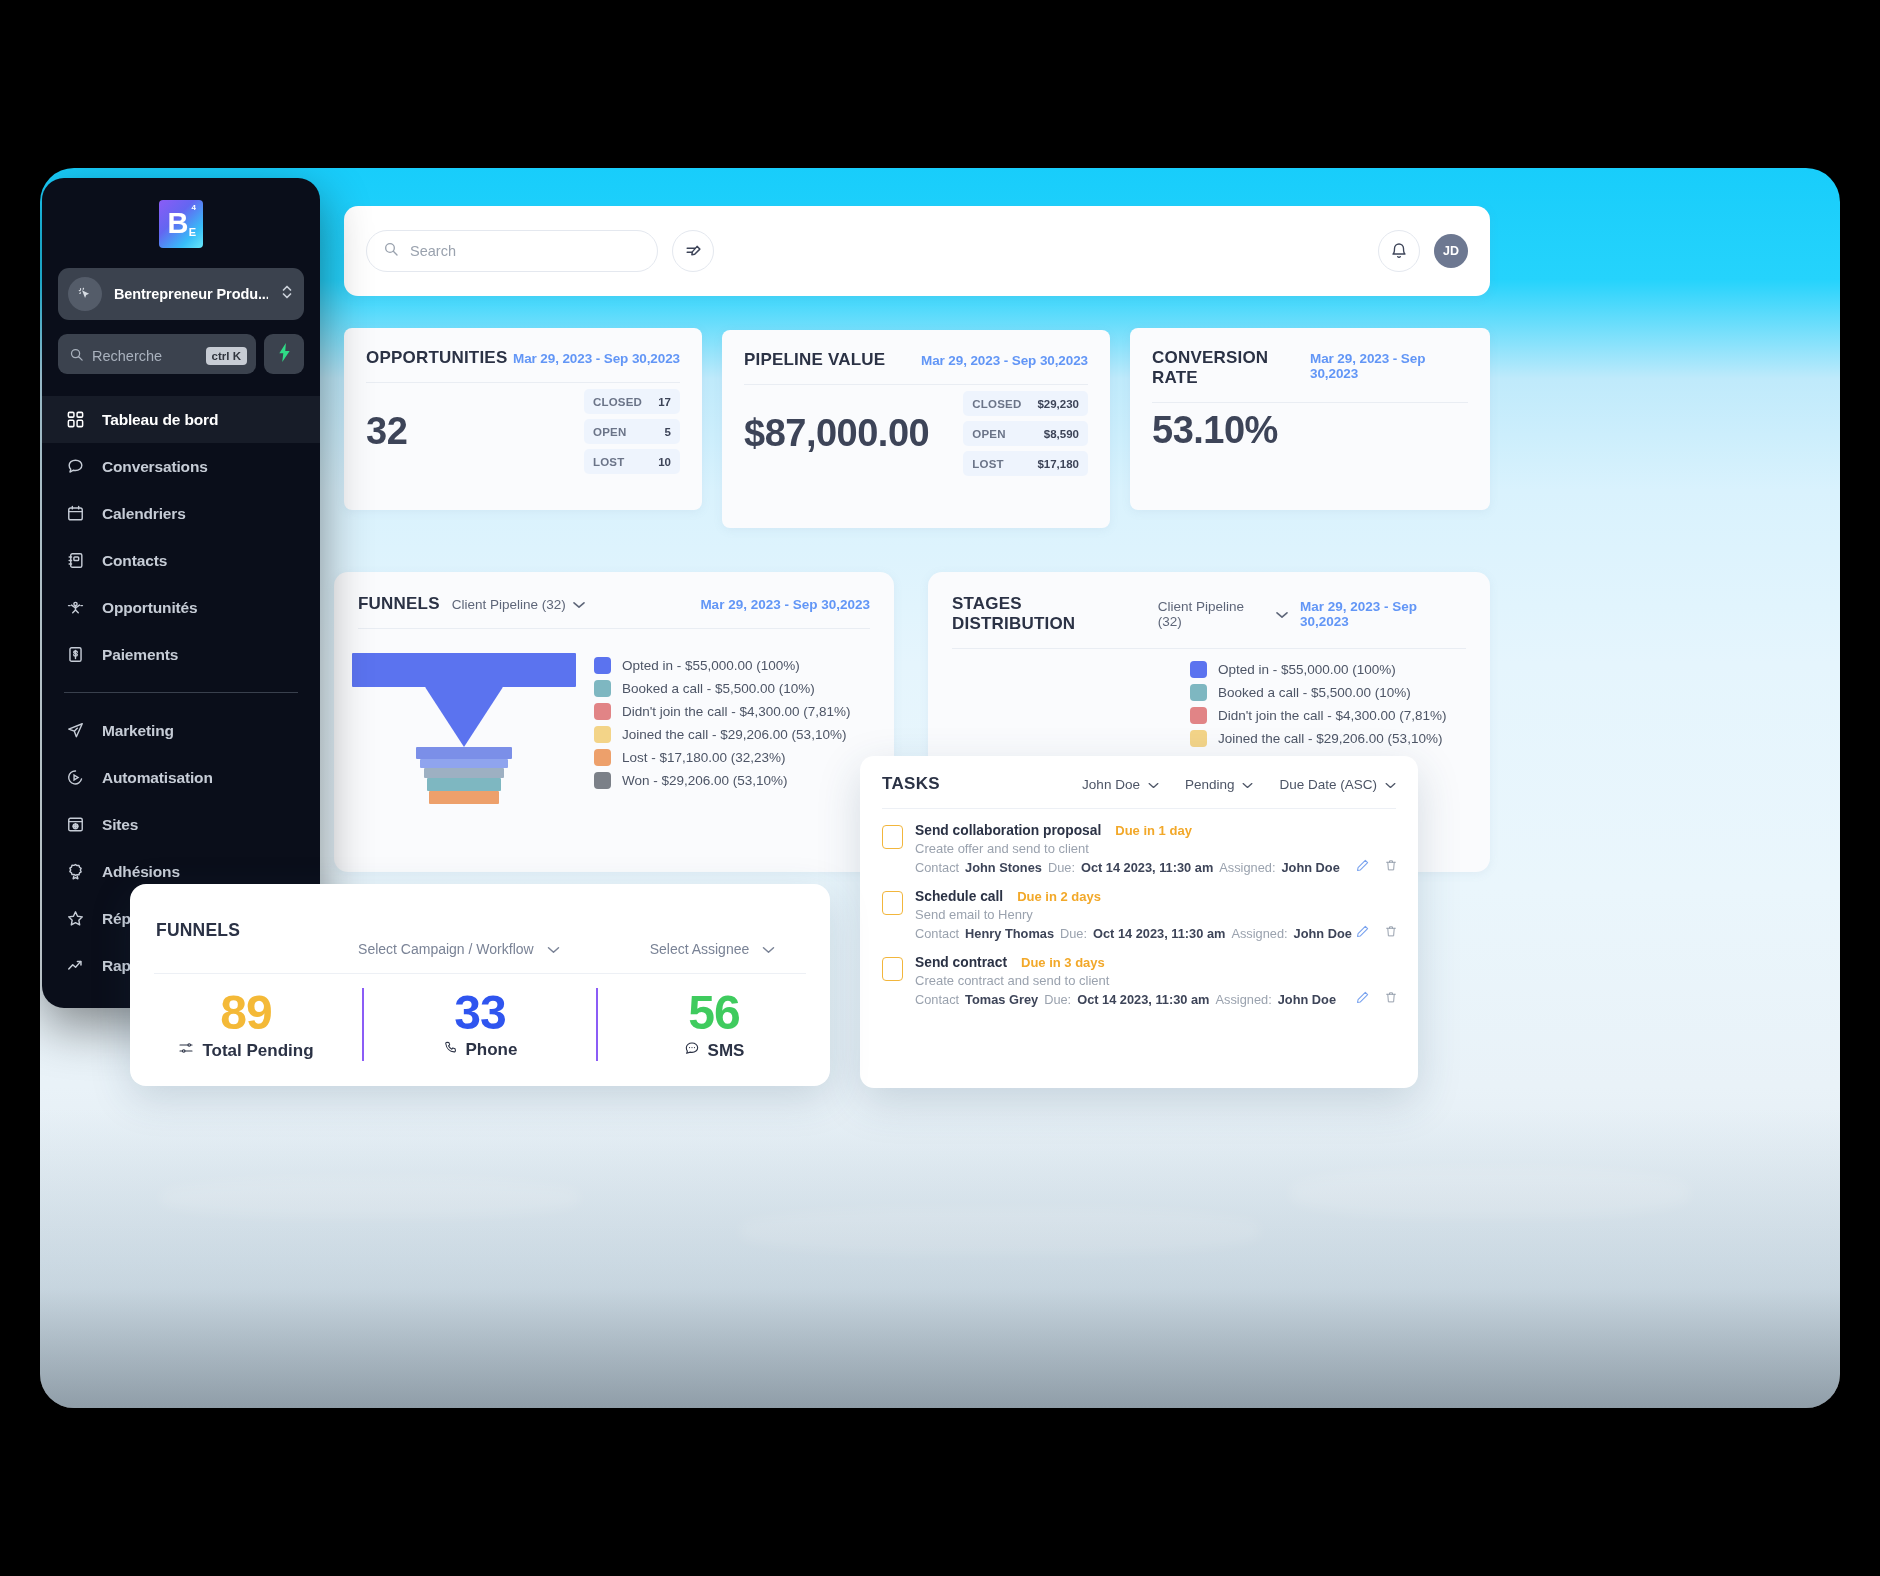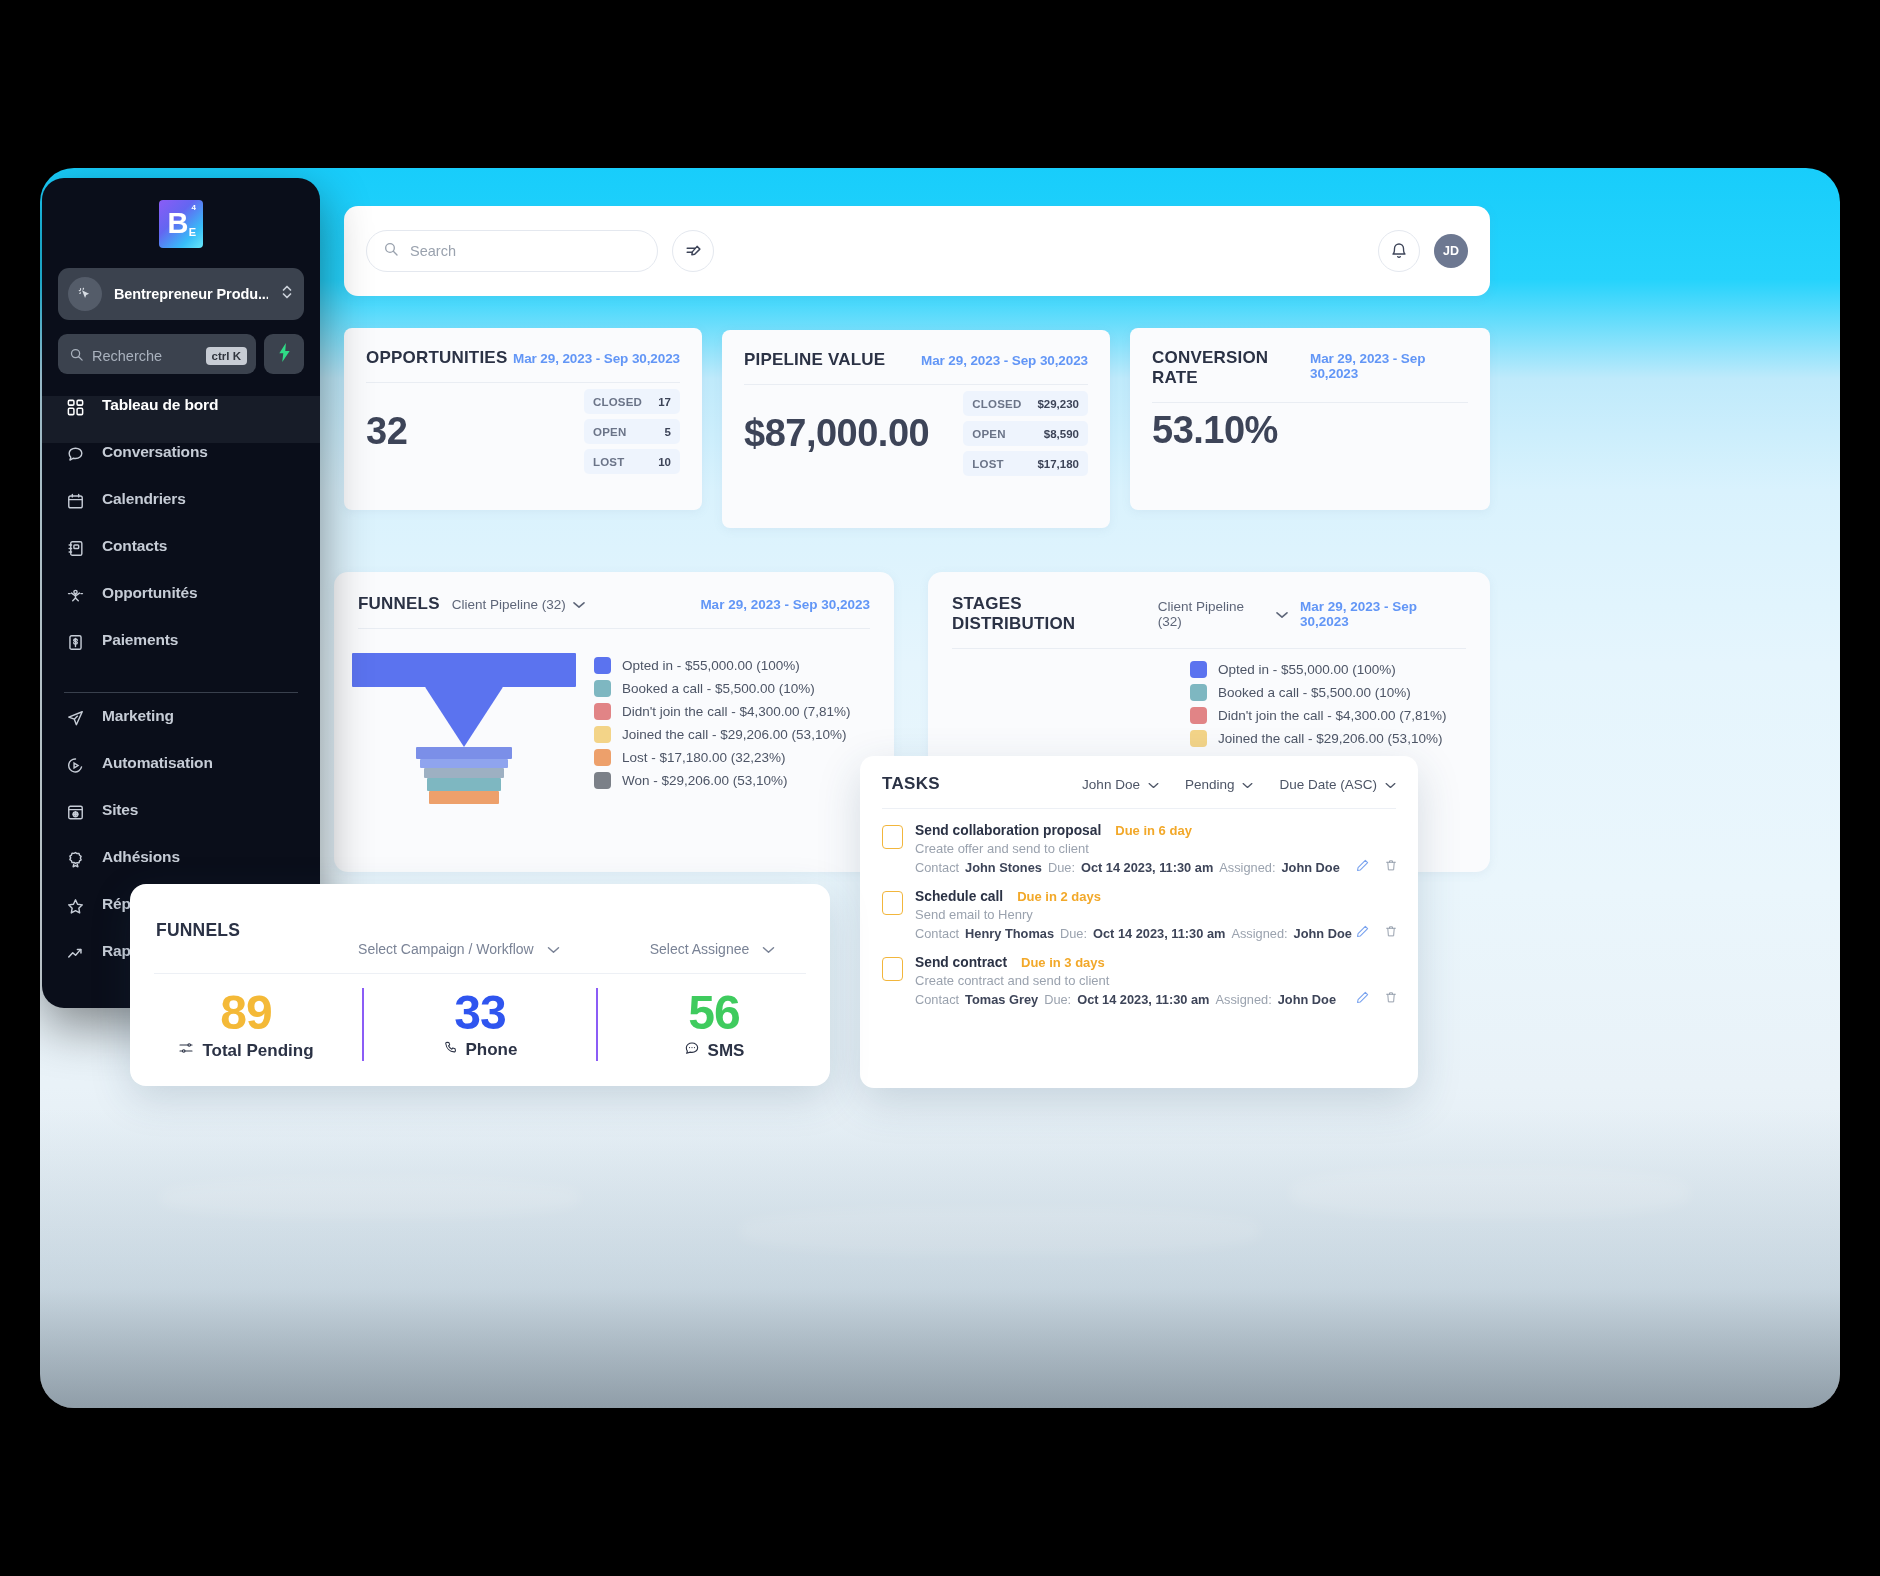--- a/index.html
+++ b/index.html
@@ -69,21 +69,21 @@
   .search-box {
     flex:1; height: 40px; background:#3b424e; border-radius:9px;
     display:flex; align-items:center; padding: 4px 9px 0 11px; gap:8px;
   }
   .search-box .ph { color:#a9b1bd; font-size:14.5px; flex:1;}
   .kbd { background:#c7ccd4; color:#31363f; font-size:11.5px; font-weight:700; border-radius:4px; padding:3px 6px;}
   .bolt-btn{ width:40px;height:40px;background:#3b424e;border-radius:9px;display:flex;align-items:center;justify-content:center;}
 
   .navlist { margin-top: 22px; }
   .navitem {
-    height: 47px; display:flex; align-items:flex-start; gap:16px;
+    height: 47px; display:flex; align-items:center; gap:16px;
     padding-left: 22px; color:#c6ccd6; font-size:15.5px; font-weight:700;
     letter-spacing:-.15px;
   }
   .navitem.active { background:#171c28; color:#ffffff; }
   .navitem .ic { width:22px; height:22px; flex:none; display:flex;align-items:center;justify-content:center;}
   .divider { height:1px; background:#39404d; margin: 14px 22px 14px 22px;}
 
   
   #topbar {
     position:absolute; left: 344px; top: 206px;
@@ -598,21 +598,21 @@
       </span>
     </span>
   </div>
   <div class="t-rule"></div>
 
   <div class="t-row">
     <div class="t-chk"></div>
     <div class="t-main">
       <div class="t-r1">
         <span class="t-name">Send collaboration proposal</span>
-        <span class="t-due">Due in 6 day</span>
+        <span class="t-due">Due in 1 day</span>
       </div>
       <div class="t-desc">Create offer and send to client</div>
       <div class="t-meta">
         <span>Contact</span>
         <b>John Stones</b>
         <span>Due:</span>
         <b>Oct 14 2023, 11:30 am</b>
         <span>Assigned:</span>
         <b>John Doe</b>
       </div>

